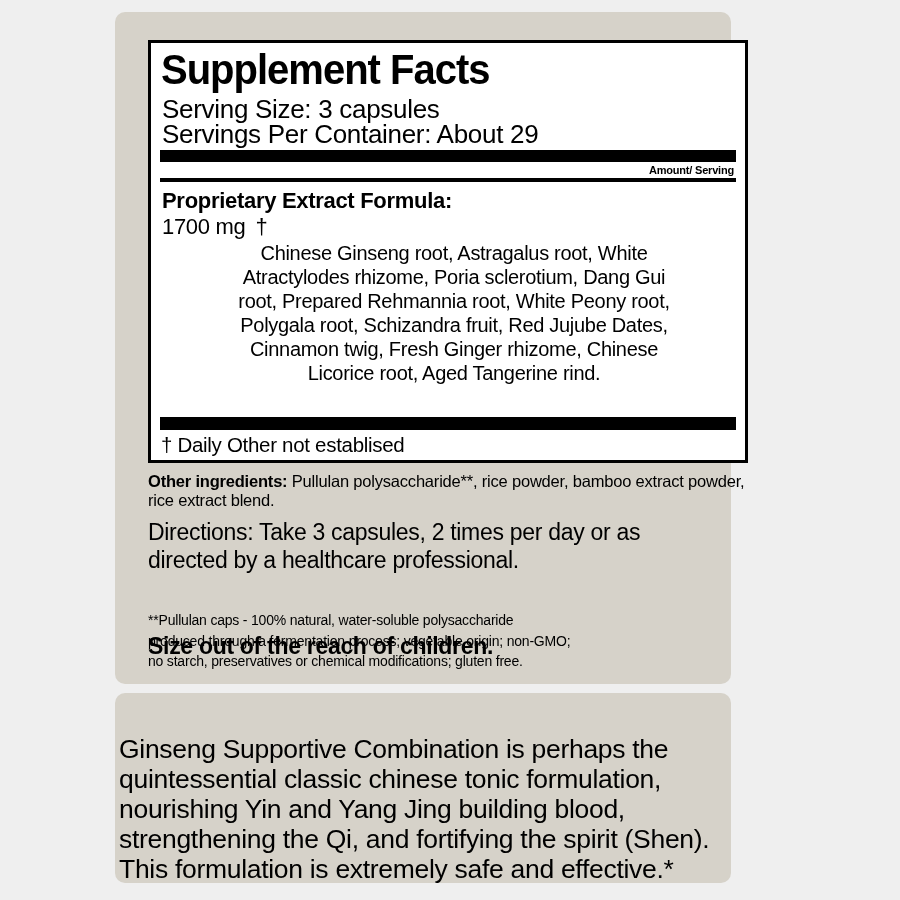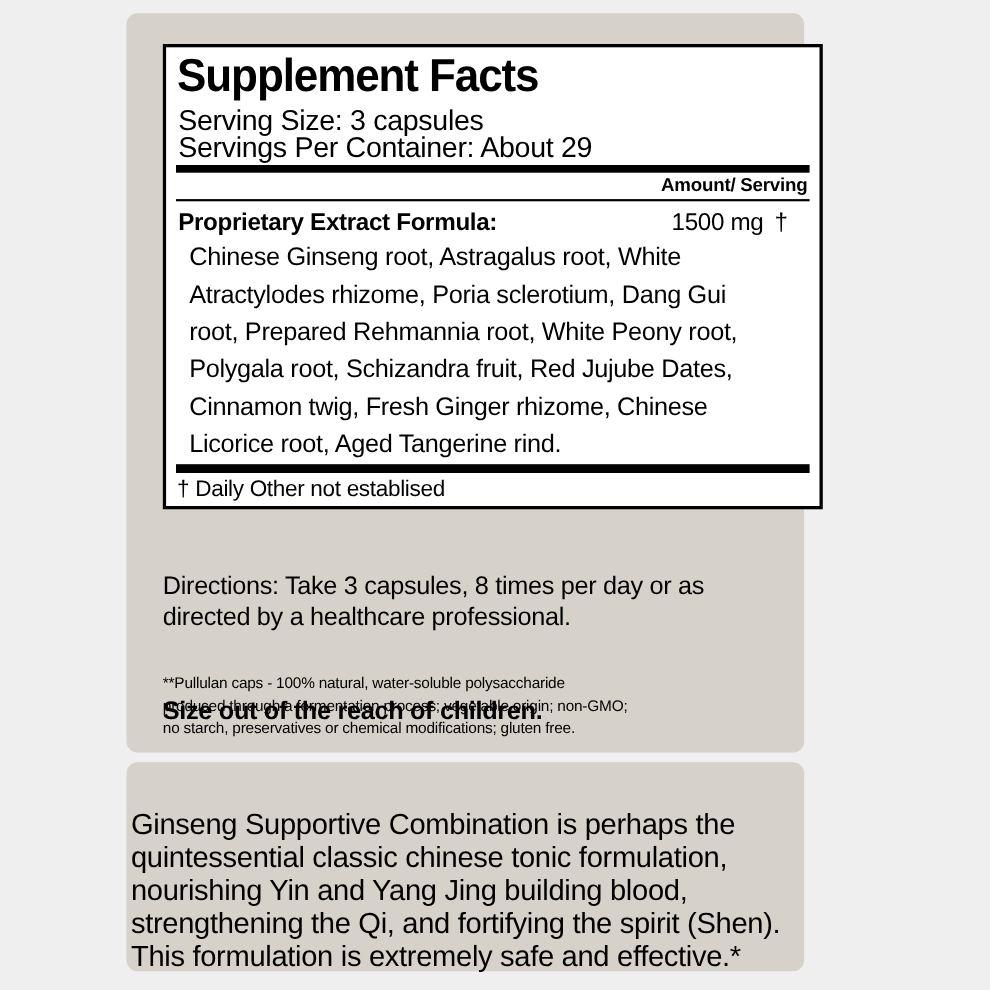--- a/index.html
+++ b/index.html
@@ -57,50 +57,52 @@
     margin-left: 2px;
     letter-spacing: -0.3px;
   }
   .bar-thick {
     height: 12px;
     background: #000;
     margin: 3px 0 2px 0;
   }
   .amount-header {
     text-align: right;
-    font-size: 17px;
+    font-size: 11px;
     font-weight: 600;
     margin: 0 2px 2px 0;
     letter-spacing: -0.2px;
   }
   .bar-medium {
     height: 4px;
     background: #000;
     margin: 0 0 4px 0;
   }
   .prop-row {
     display: flex;
     justify-content: space-between;
     font-size: 22px;
     line-height: 26px;
     margin: 2px 0 1px 2px;
     letter-spacing: -0.3px;
+    flex-direction: column;
   }
   .prop-name { font-weight: bold; }
   .prop-amount {
     display: flex;
     gap: 10px;
     margin-right: 20px;
   }
   .ingredients {
-    font-size: 23px;
-    line-height: 34px;
+    font-size: 20px;
+    line-height: 24px;
     padding-left: 12px;
     white-space: pre-line;
     letter-spacing: -0.3px;
+    text-align: center;
   }
   .spacer { flex: 1; }
   .bar-bottom {
     height: 13px;
     background: #000;
     margin: 2px 0 2px 0;
   }
   .dv-note {
     font-size: 20.5px;
     line-height: 25px;
@@ -160,41 +162,44 @@
 
     <div class="bar-thick"></div>
 
     <div class="amount-header">Amount/ Serving</div>
 
     <div class="bar-medium"></div>
 
     <div class="prop-row">
       <span class="prop-name">Proprietary Extract Formula:</span>
       <span class="prop-amount">
-        <span>1500 mg</span>
+        <span>1700 mg</span>
         <span>†</span>
       </span>
     </div>
 
     <div class="ingredients">Chinese Ginseng root, Astragalus root,  White
 Atractylodes rhizome, Poria sclerotium, Dang Gui
 root, Prepared Rehmannia root, White Peony root,
 Polygala  root, Schizandra fruit, Red Jujube Dates,
 Cinnamon twig, Fresh Ginger rhizome, Chinese
 Licorice root, Aged Tangerine rind.</div>
 
     <div class="spacer"></div>
 
     <div class="bar-bottom"></div>
 
     <div class="dv-note">† Daily Other not establised</div>
   </div>
 
-
-  <div class="directions">Directions: Take 3 capsules, 8 times per day or as
+  <div class="other-ingredients">
+    <b>Other ingredients:</b><span> Pullulan polysaccharide**, rice powder, bamboo extract powder, rice extract blend.</span>
+  </div>
+
+  <div class="directions">Directions: Take 3 capsules, 2 times per day or as
 directed by a healthcare professional.</div>
 
   <div class="pullulan-note">**Pullulan caps - 100% natural, water-soluble polysaccharide
 produced through a fermentation process; vegetable origin; non-GMO;
 no starch, preservatives or chemical modifications; gluten free.</div>
 
   <div class="warning">Size out of the reach of children.</div>
 </div>
 
 <div class="panel panel-bottom">

